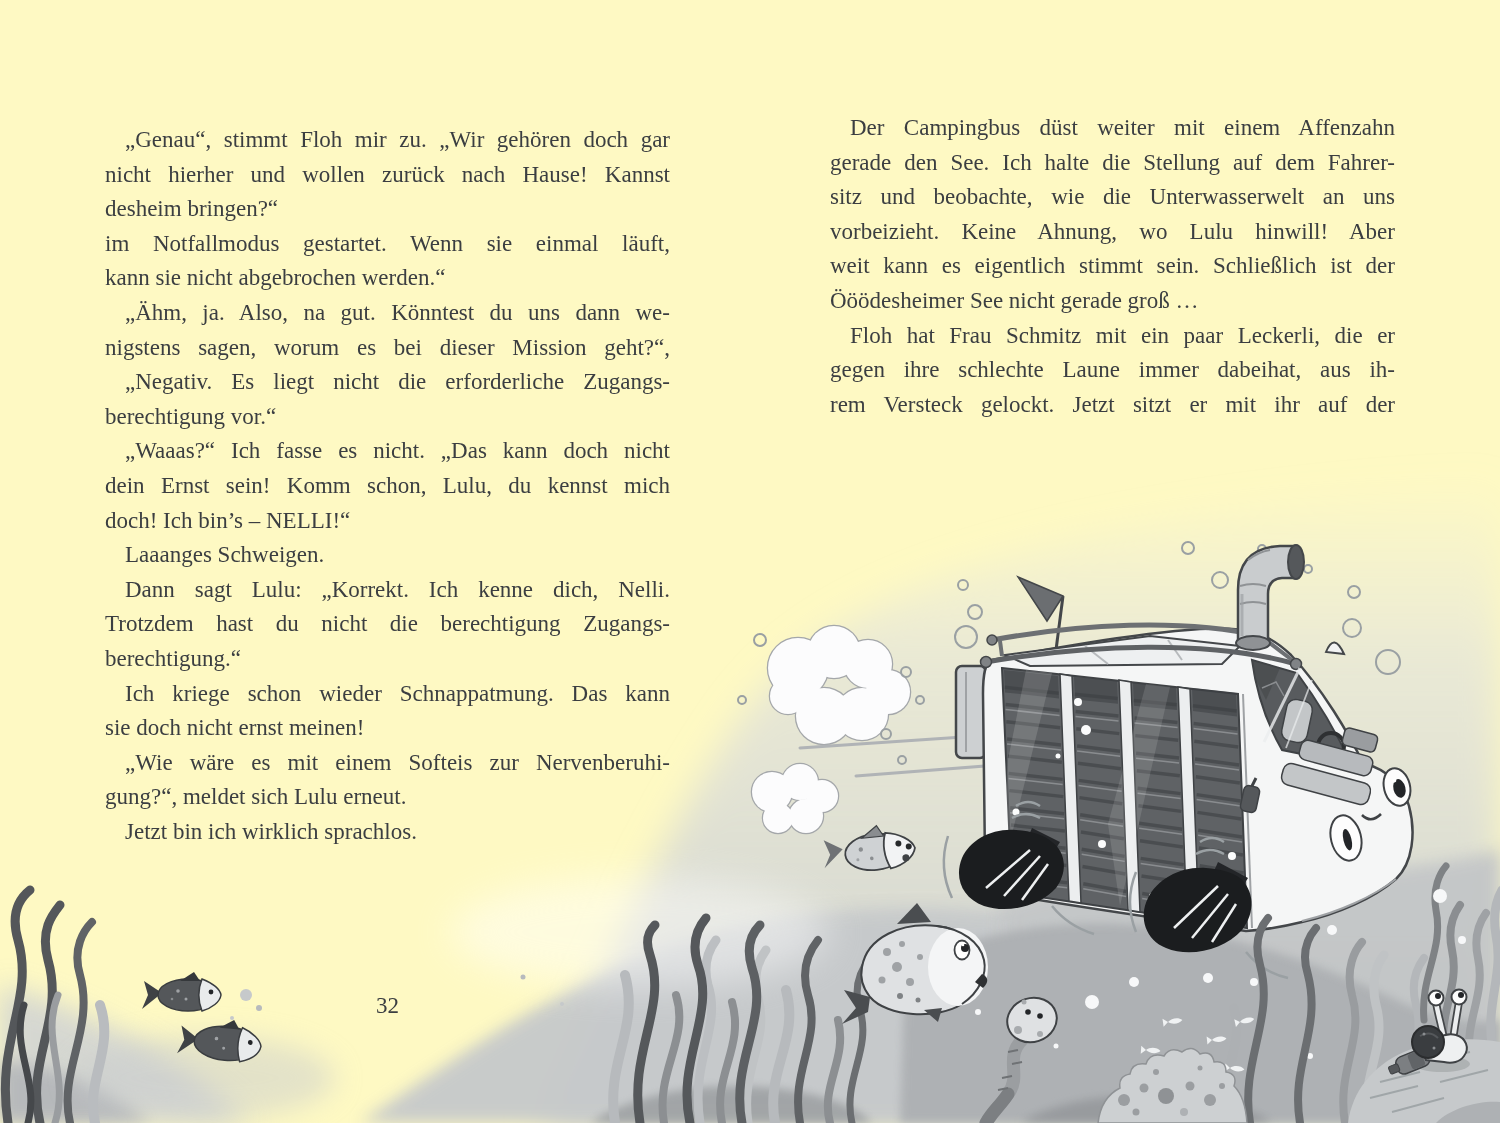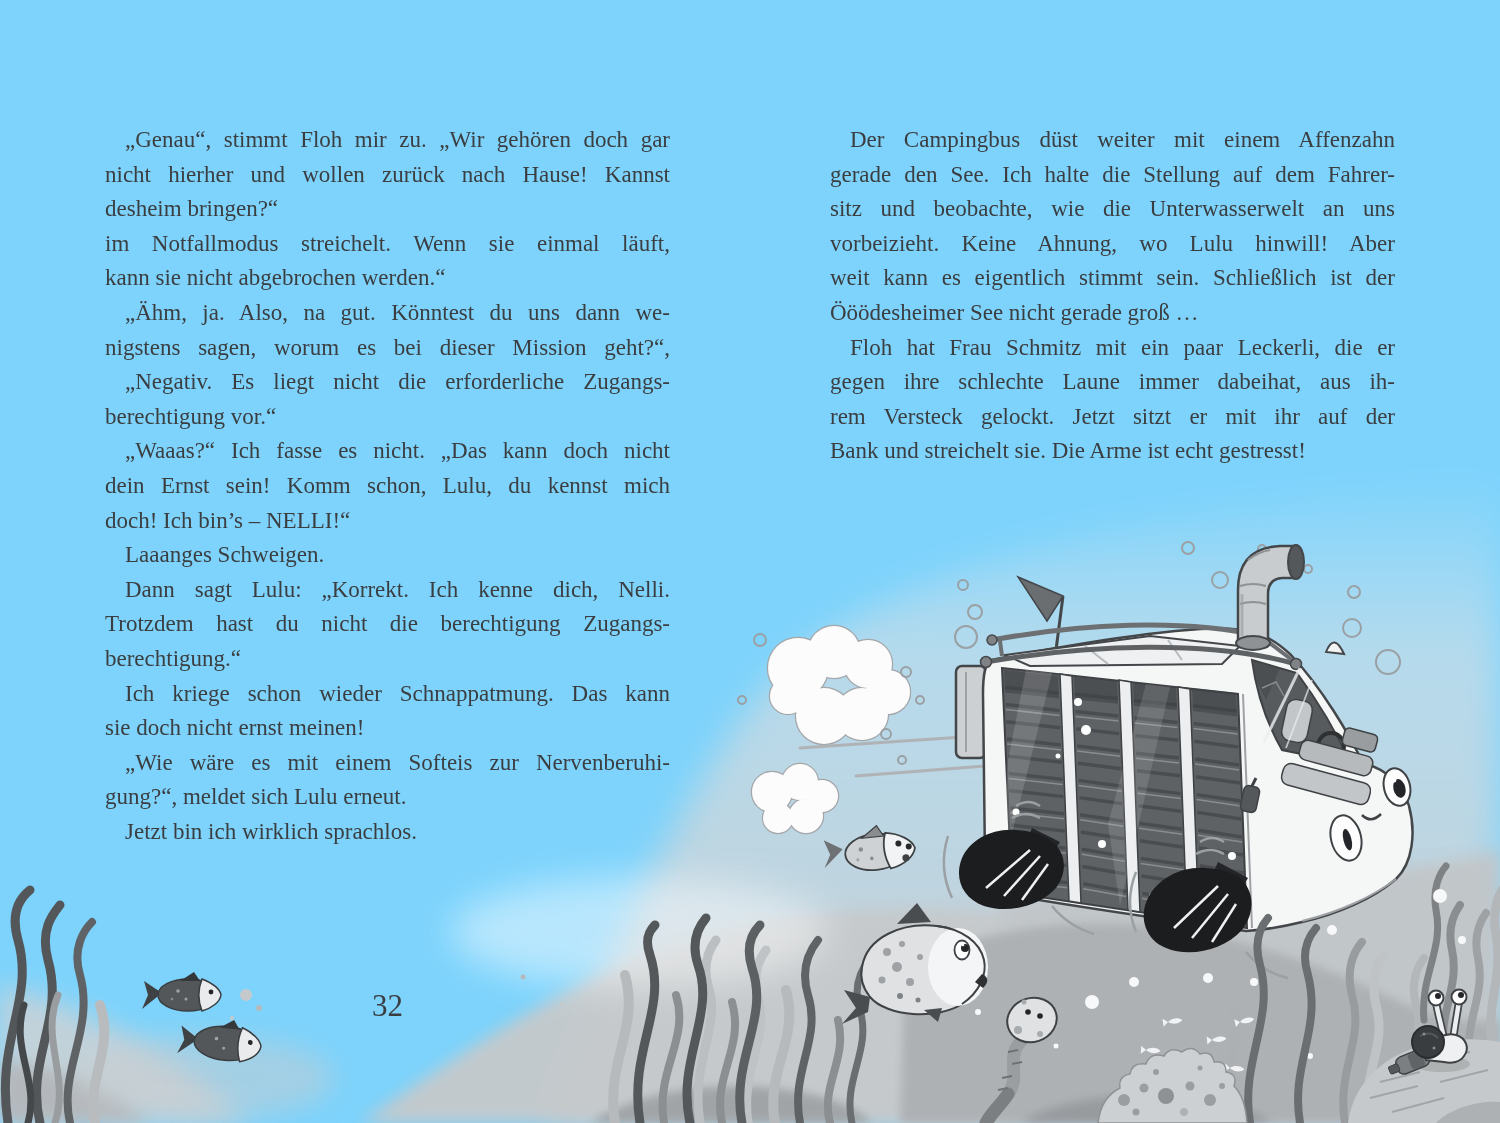--- a/index.html
+++ b/index.html
@@ -1,46 +1,46 @@
 <!DOCTYPE html>
 <html style="--text-color: #3b3e41;"><head>
 <meta charset="utf-8">
 <style>
   html,body{margin:0;padding:0;background:#ffffff;}
   .spread{
     position:relative;
     width:1500px;height:1123px;
-    background:#7dd3fc;
+    background:#fef9c3;
     overflow:hidden;
     font-family:"Liberation Serif", serif;
   }
   .illustration{position:absolute;left:0;top:0;width:1500px;height:1123px;}
   .text-block{
     position:absolute;
     width:565px;
     color:var(--text-color,#3b3e41);
     font-size:23px;
     line-height:34.6px;
   }
   .text-block .line{
     text-align:justify;
     text-align-last:justify;
     height:34.6px;
     overflow:hidden;
   }
   .text-block .line.endline{text-align-last:left;}
   .text-block .line.indent{text-indent:20px;}
   .left-block{left:105px;top:123px;}
-  .right-block{left:830px;top:123px;}
+  .right-block{left:830px;top:111px;}
   .page-number{
     position:absolute;
     left:105px;top:989px;width:565px;
     text-align:center;
     color:var(--text-color,#3b3e41);
-    font-size:31px;line-height:34.6px;
+    font-size:23px;line-height:34.6px;
   }
 </style>
 </head>
 <body>
 
 <div class="spread">
 
 <svg class="illustration" viewBox="0 0 1500 1123" xmlns="http://www.w3.org/2000/svg">
   <defs>
     <filter id="b4" x="-30%" y="-30%" width="160%" height="160%">
@@ -546,21 +546,21 @@
     <path d="M 1420 1036 Q 1430 1030 1438 1038" stroke="#55585b" stroke-width="2" fill="none"></path>
     <circle cx="1424" cy="1034" r="1.5" fill="#8a8d90"></circle>
         <circle cx="1434" cy="1048" r="1.5" fill="#8a8d90"></circle>
   </g>
 </svg>
 
 <div class="text-block left-block">
       <div class="line indent">„Genau“, stimmt Floh mir zu. „Wir gehören doch gar</div>
       <div class="line">nicht hierher und wollen zurück nach Hause! Kannst</div>
       <div class="line endline">desheim bringen?“</div>
-      <div class="line">im Notfallmodus streichelt. Wenn sie einmal läuft,</div>
+      <div class="line">im Notfallmodus gestartet. Wenn sie einmal läuft,</div>
       <div class="line endline">kann sie nicht abgebrochen werden.“</div>
       <div class="line indent">„Ähm, ja. Also, na gut. Könntest du uns dann we-</div>
       <div class="line">nigstens sagen, worum es bei dieser Mission geht?“,</div>
       <div class="line indent">„Negativ. Es liegt nicht die erforderliche Zugangs-</div>
       <div class="line endline">berechtigung vor.“</div>
       <div class="line indent">„Waaas?“ Ich fasse es nicht. „Das kann doch nicht</div>
       <div class="line">dein Ernst sein! Komm schon, Lulu, du kennst mich</div>
       <div class="line endline">doch! Ich bin’s – NELLI!“</div>
       <div class="line indent endline">Laaanges Schweigen.</div>
       <div class="line indent">Dann sagt Lulu: „Korrekt. Ich kenne dich, Nelli.</div>
@@ -575,17 +575,16 @@
 <div class="text-block right-block">
       <div class="line indent">Der Campingbus düst weiter mit einem Affenzahn</div>
       <div class="line">gerade den See. Ich halte die Stellung auf dem Fahrer-</div>
       <div class="line">sitz und beobachte, wie die Unterwasserwelt an uns</div>
       <div class="line">vorbeizieht. Keine Ahnung, wo Lulu hinwill! Aber</div>
       <div class="line">weit kann es eigentlich stimmt sein. Schließlich ist der</div>
       <div class="line endline">Ööödesheimer See nicht gerade groß …</div>
       <div class="line indent">Floh hat Frau Schmitz mit ein paar Leckerli, die er</div>
       <div class="line">gegen ihre schlechte Laune immer dabeihat, aus ih-</div>
       <div class="line">rem Versteck gelockt. Jetzt sitzt er mit ihr auf der</div>
-      <div class="line endline">Bank und streichelt sie. Die Arme ist echt gestresst!</div>
     </div>
 <div class="page-number">32</div>
 
 </div>
 
 </body></html>

